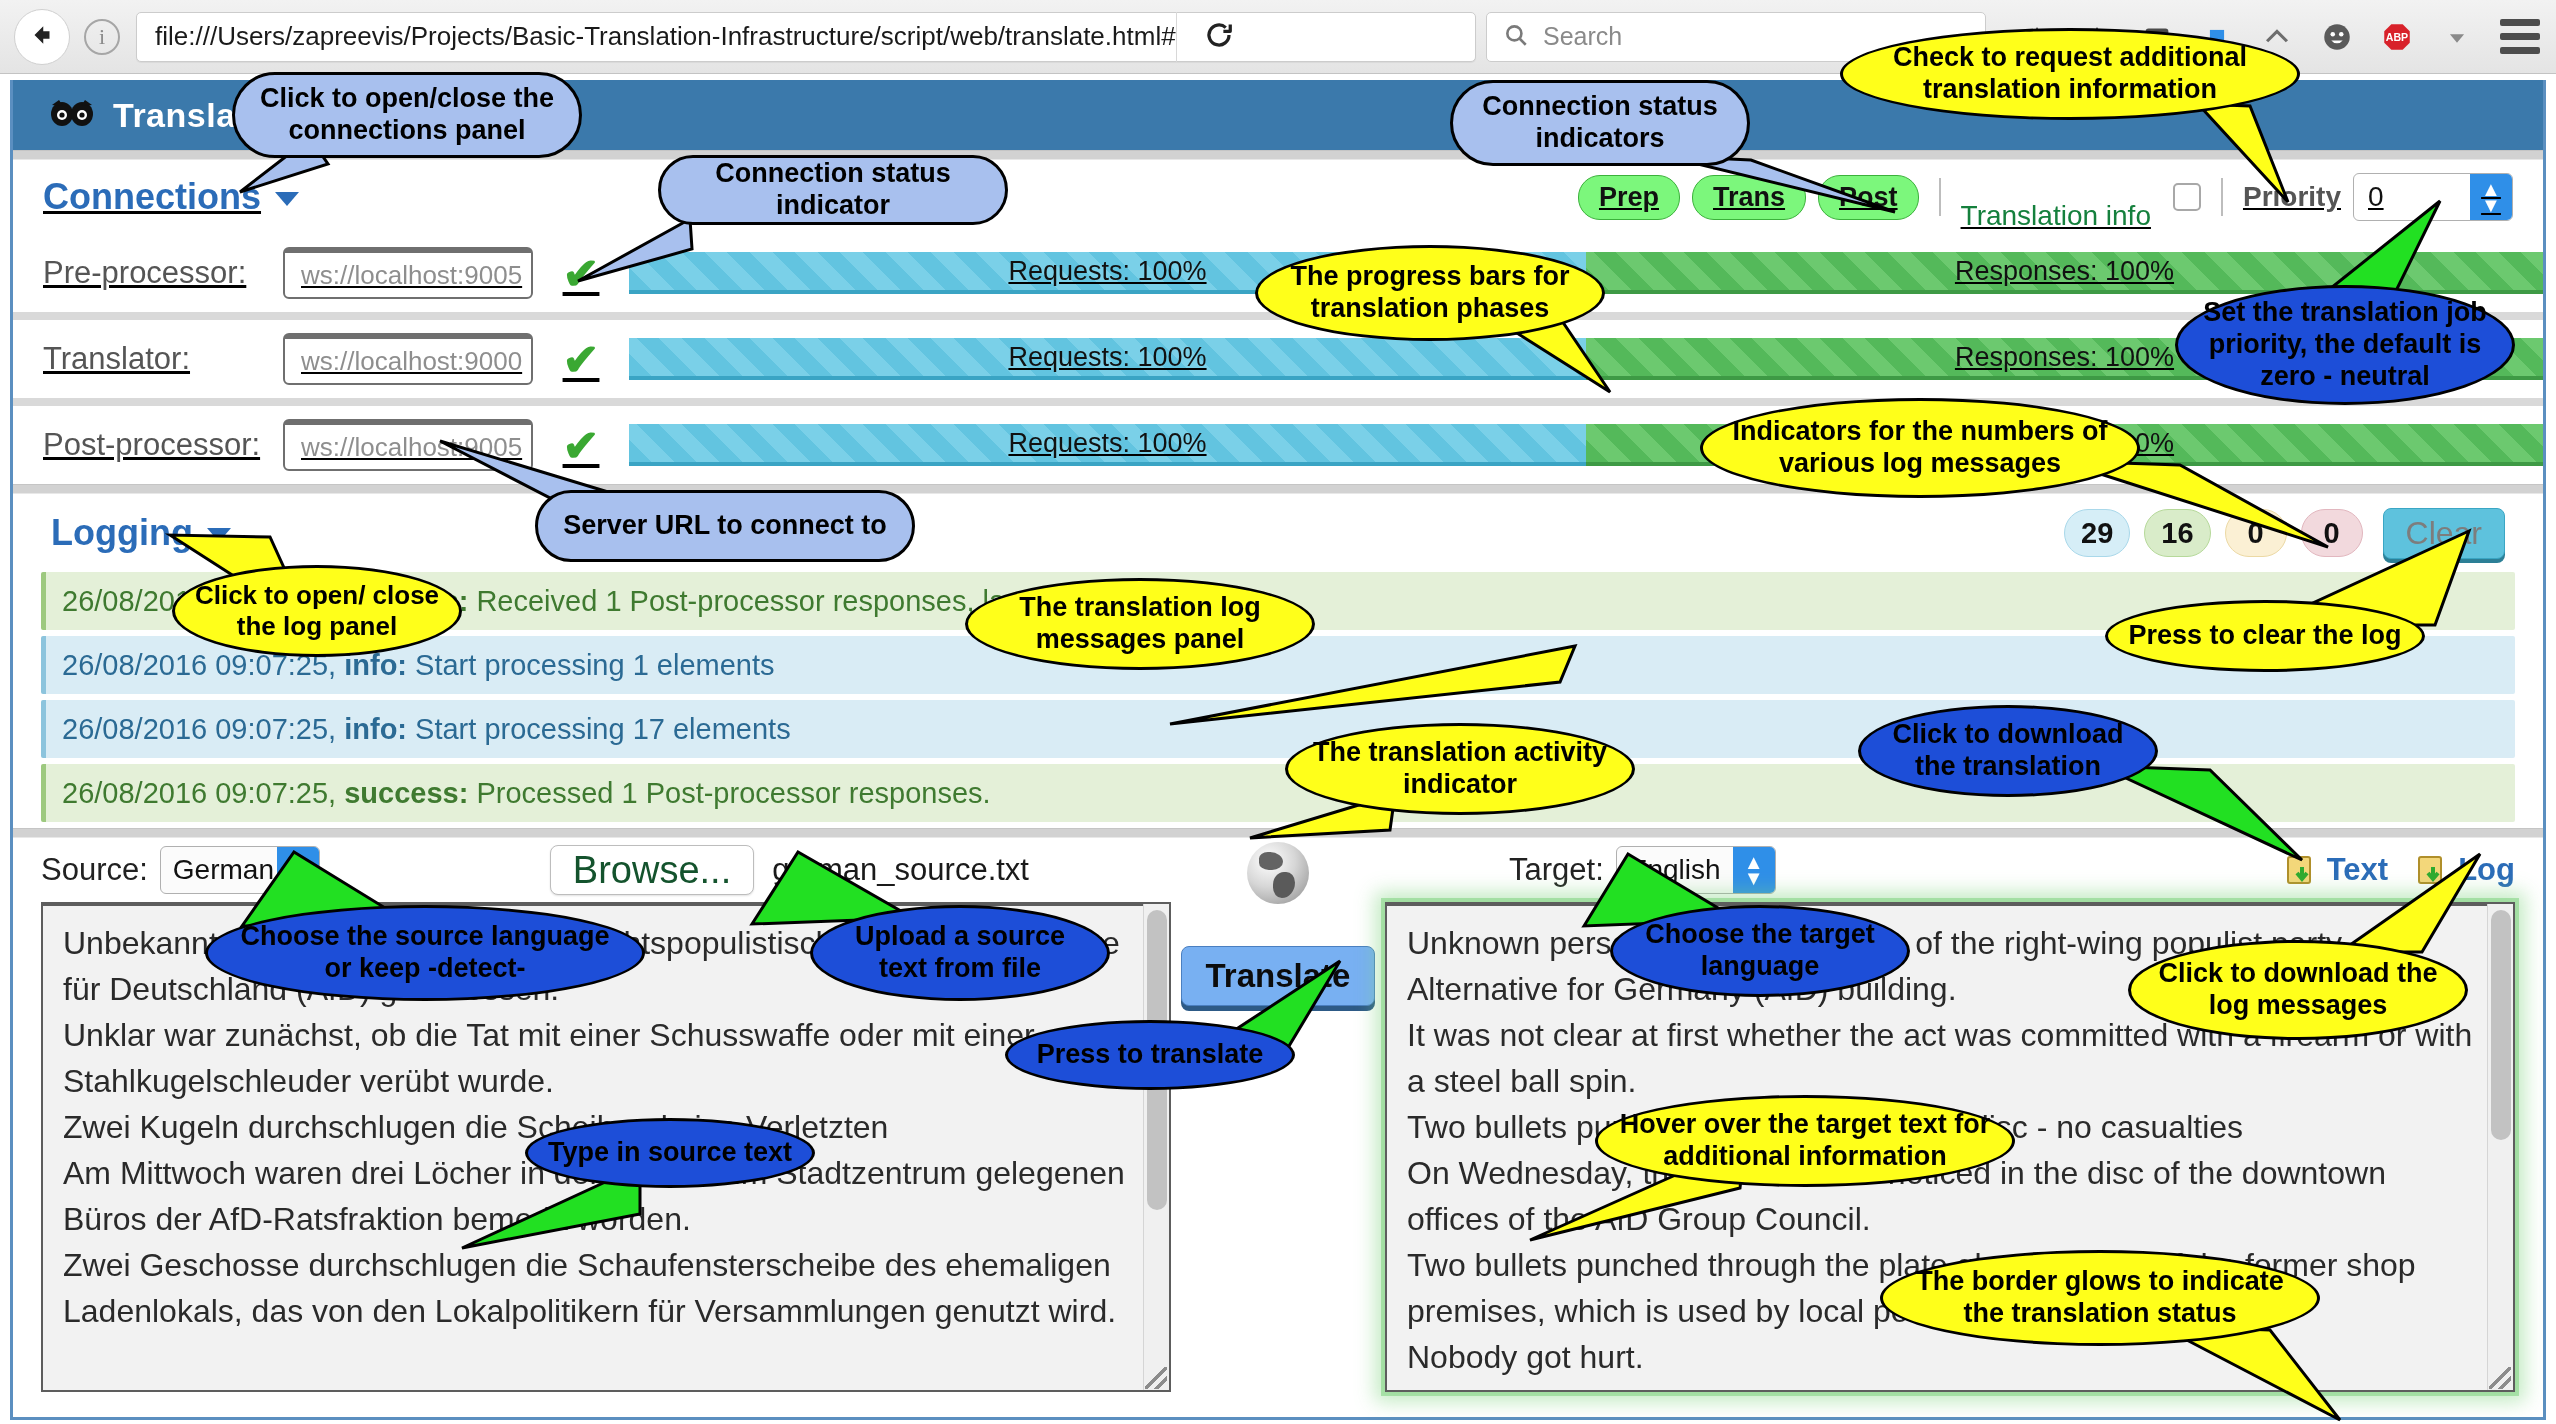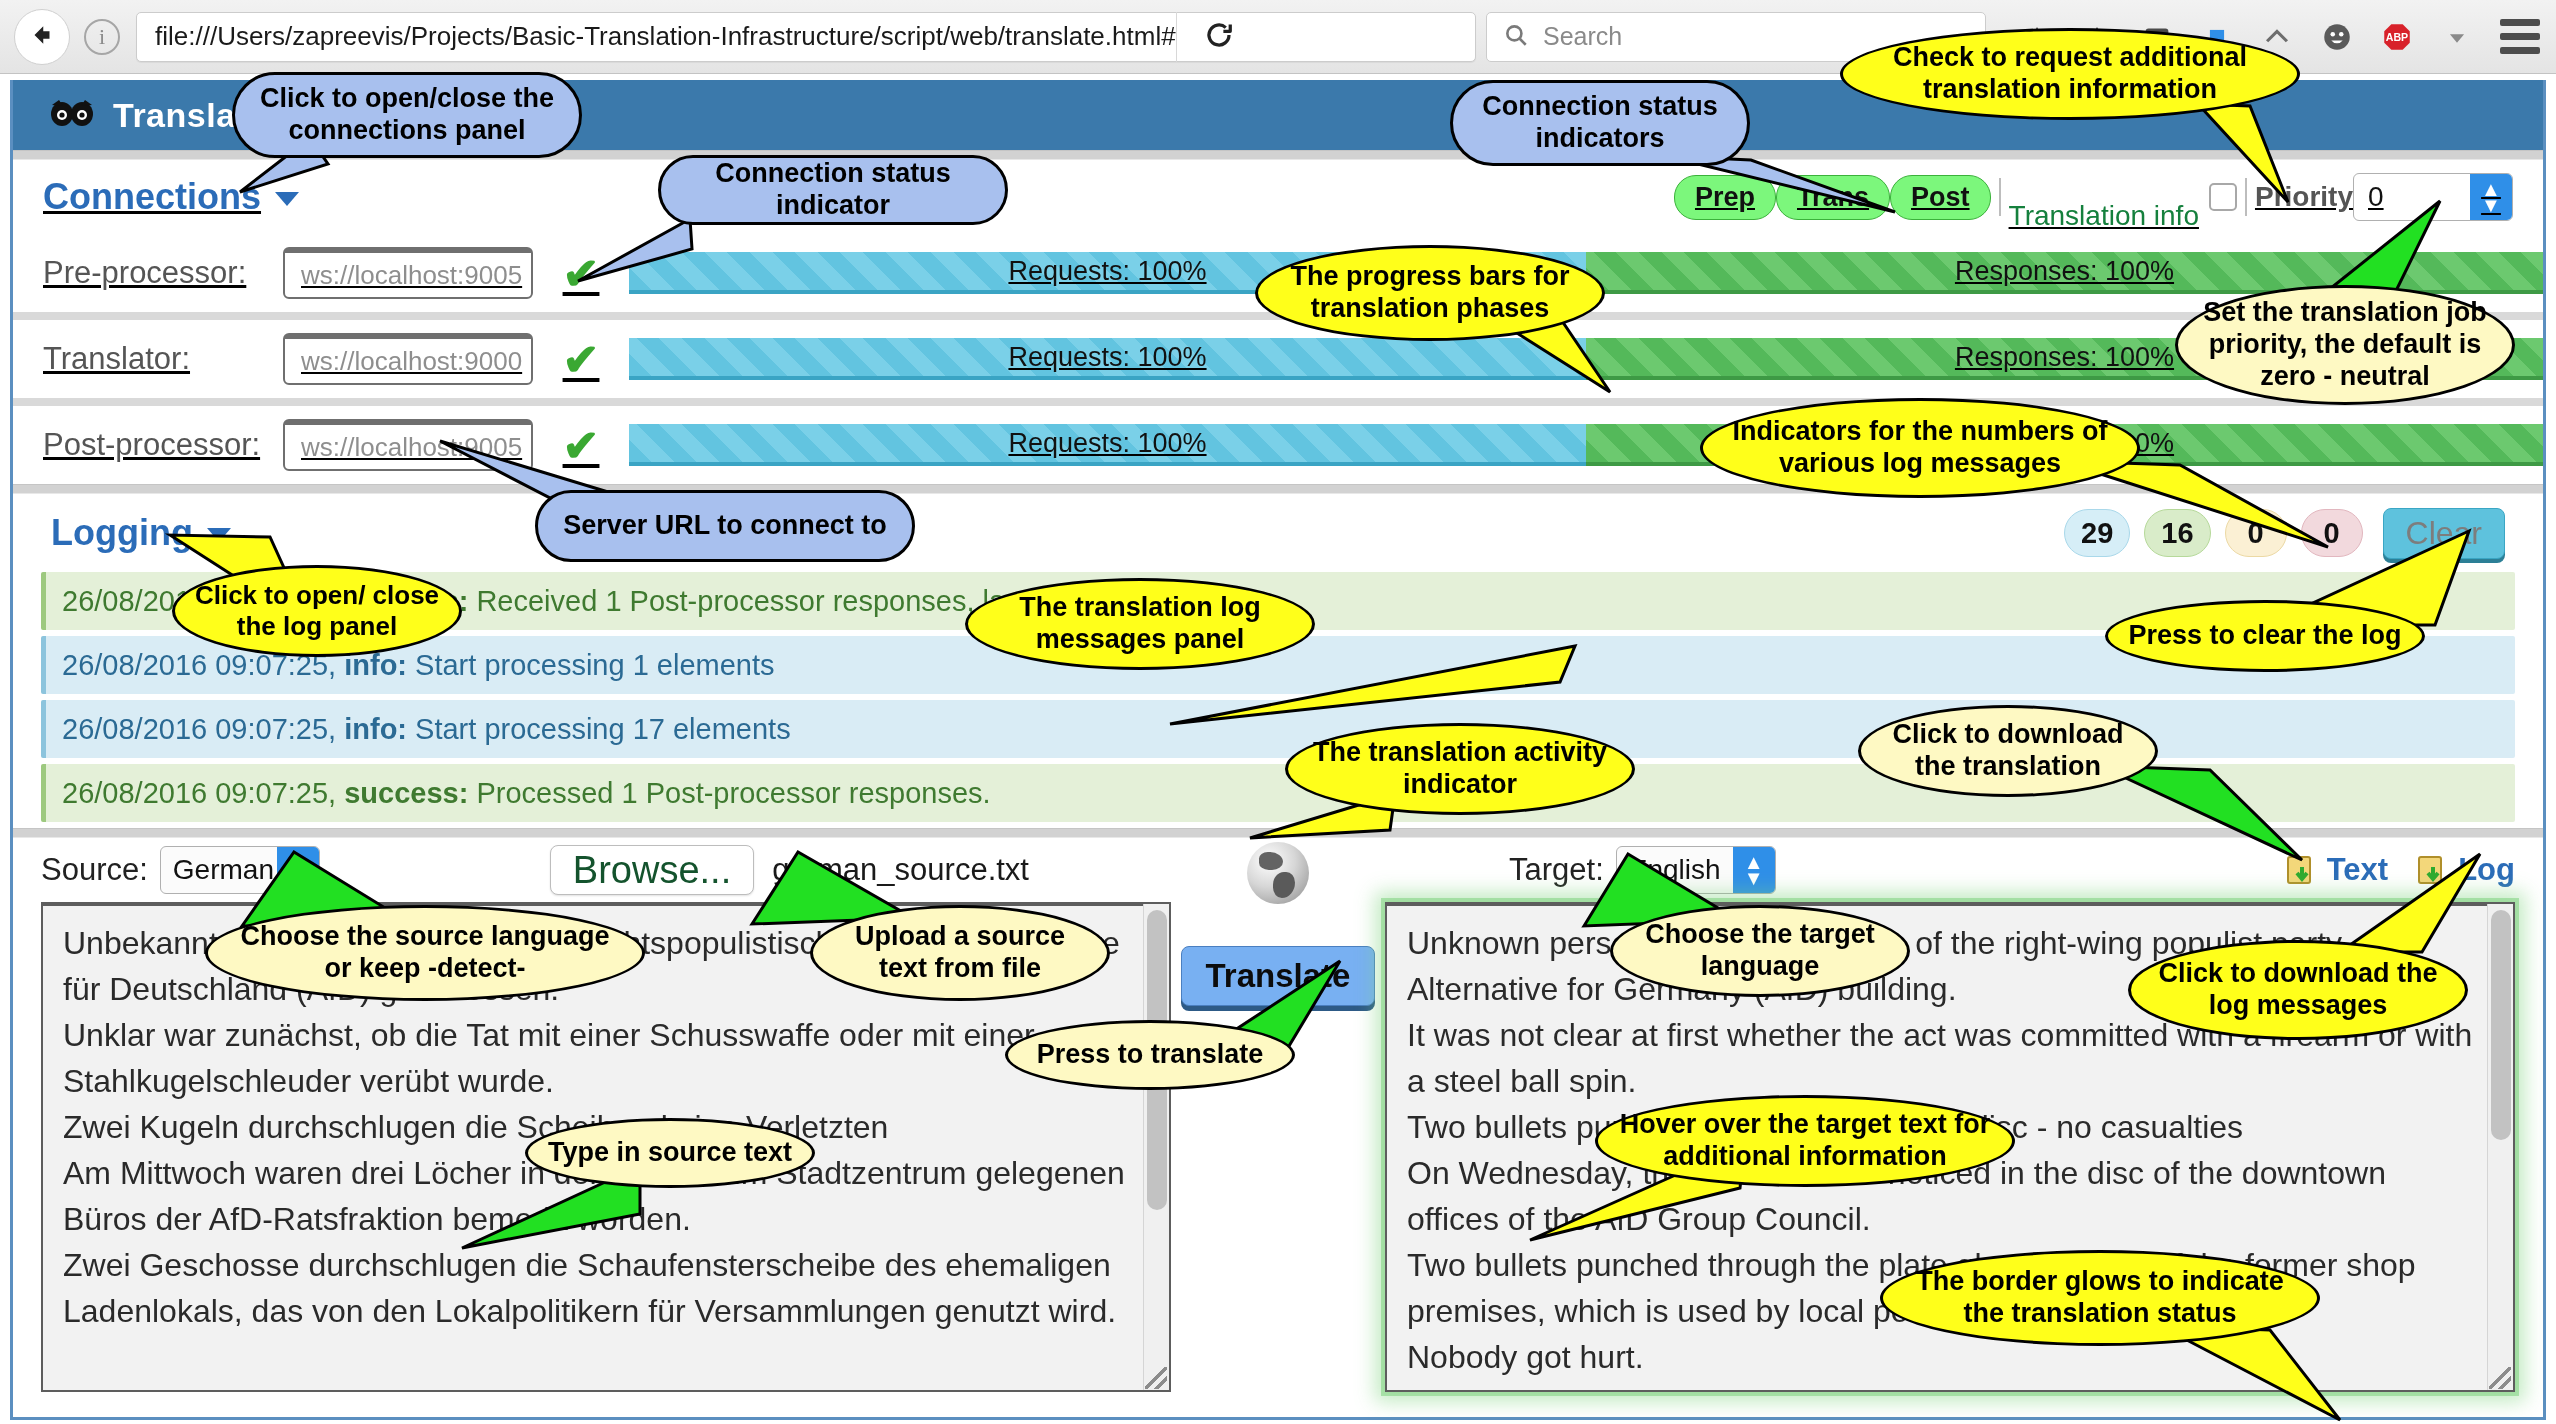--- a/index.html
+++ b/index.html
@@ -91,21 +91,21 @@
   }
   .section-title {
     color: #2b6cb8; font-size: 36px; font-weight: bold;
   }
   .caret-down {
     display: inline-block; margin-left: 14px;
     width: 0; height: 0; border-left: 12px solid transparent;
     border-right: 12px solid transparent; border-top: 14px solid #2b6cb8;
     vertical-align: middle;
   }
-  #conn-right { margin-left: auto; display: flex; align-items: center; }
+  #conn-right { margin-left: auto; display: flex; align-items: center; gap: 12px; }
   .status-pill {
     background: #7cf77c; border: 1px solid #3bb13b; border-radius: 22px;
     padding: 6px 20px; font-size: 27px; font-weight: bold; color: #111;
   }
   .vdivider { width: 2px; height: 38px; background: #bdbdbd; margin: 0 8px; }
   .ti-label { font-size: 28px; color: #15803d; margin-top: 38px; }
   .ti-check {
     width: 28px; height: 28px; border: 2px solid #a8a8a8; border-radius: 5px;
     background: #fff; margin-left: 10px;
   }
@@ -239,21 +239,21 @@
   .callout { position: absolute; z-index: 40; }
   .bubble {
     position: relative; border: 3px solid #000; text-align: center;
     font-weight: bold; color: #000; display: flex; align-items: center;
     justify-content: center; line-height: 1.18; padding: 10px 16px;
   }
   .bubble.ellipse { border-radius: 50%; }
   .bubble.round { border-radius: 46px; }
   .b-yellow { background: #ffff1a; }
   .b-blue { background: #a8c0ee; }
-  .b-green { background: #fef9c3; }
+  .b-green { background: #1d4ed8; }
   .tail { position: absolute; z-index: 39; }
   .tail svg { display: block; overflow: visible; }
 </style>
 </head>
 <body>
 
 <div id="browser-bar">
   <div class="nav-back">
     <span>
       <svg viewBox="0 0 24 24">

